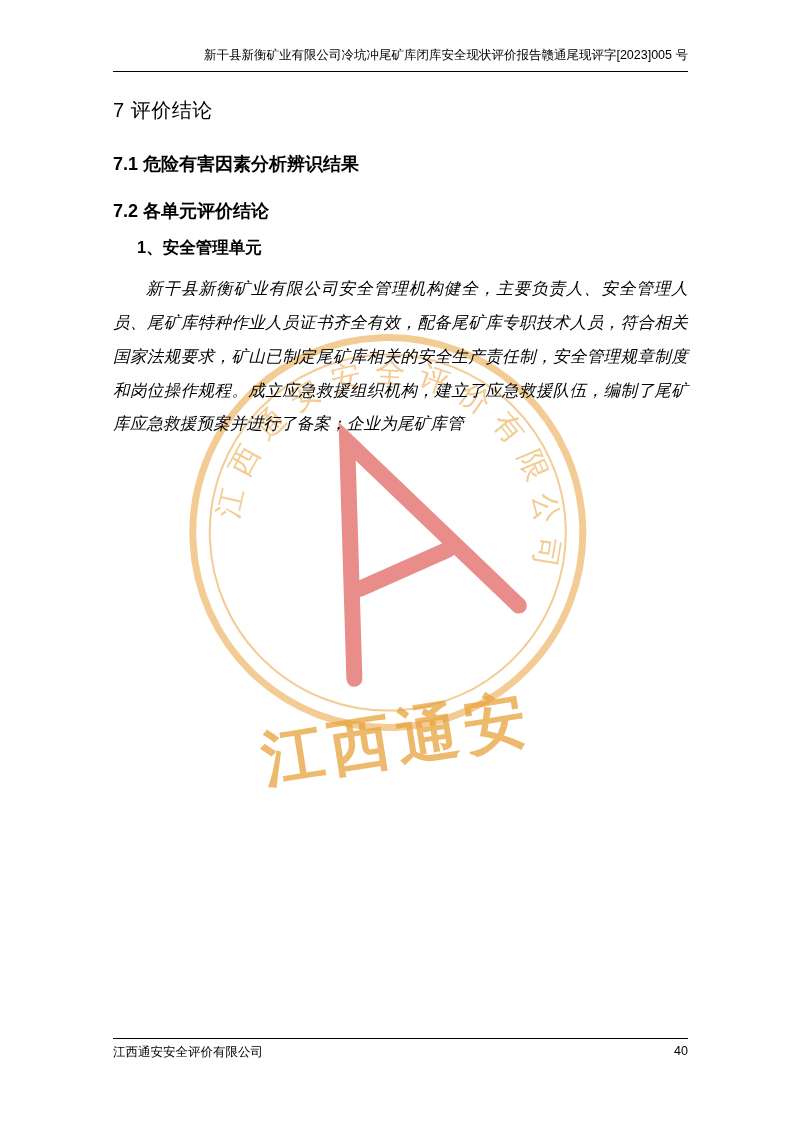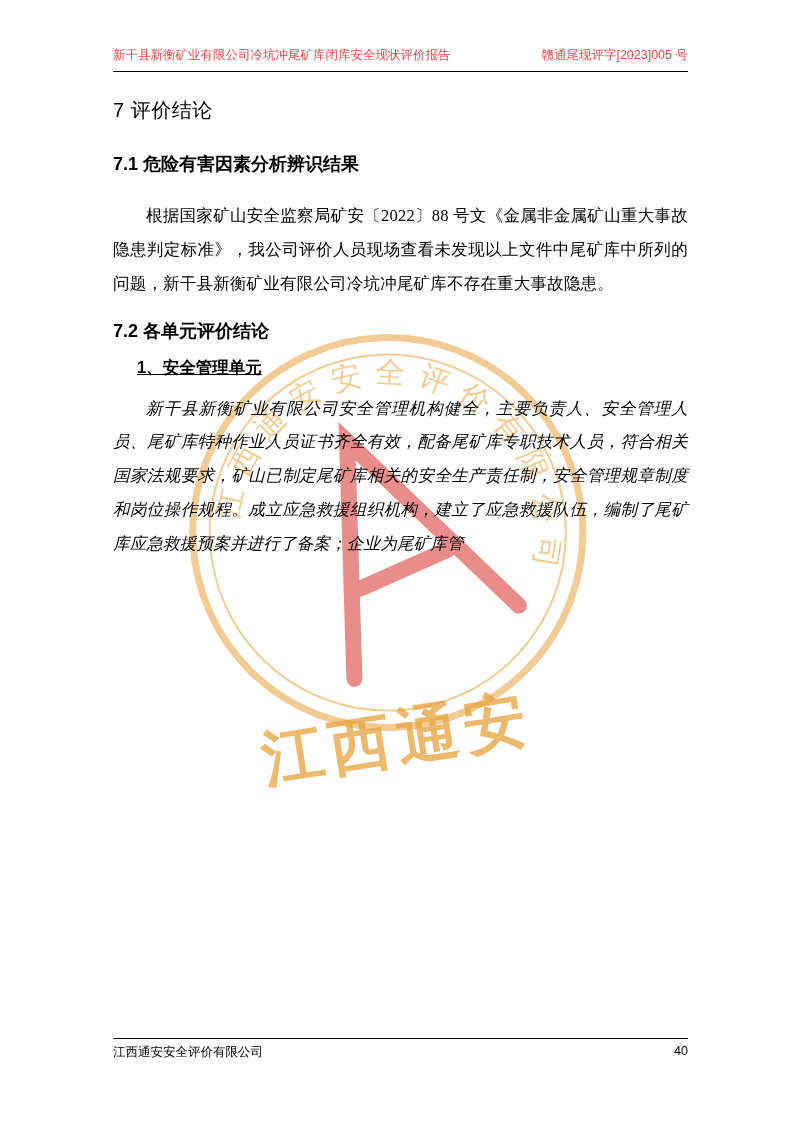--- a/index.html
+++ b/index.html
@@ -33,25 +33,25 @@
     z-index: 5;
   }
 
   
   .header {
     position: absolute;
     left: 113px;
     top: 47px;
     width: 575px;
     display: flex;
-    justify-content: space-between;
+    justify-content: flex-end;
     align-items: flex-end;
     font-size: 12.5px;
     font-family: "Liberation Sans", sans-serif;
-    color: #ef4444;
+    color: #000000;
     z-index: 10;
   }
   .header-rule {
     position: absolute;
     left: 113px;
     top: 71px;
     width: 575px;
     height: 1px;
     background: #000;
     z-index: 10;
@@ -108,21 +108,20 @@
     margin-top: 18px;
     margin-bottom: 11px;
   }
   h3.unit {
     font-family: "Liberation Sans", sans-serif;
     font-size: 16.5px;
     font-weight: bold;
     margin: 0 0 12px 0;
     padding-left: 24px;
     line-height: 1.5;
-    text-decoration: underline;
   }
   p.para {
     font-size: 16.5px;
     line-height: 2.05;
     margin: 0 0 6px 0;
     text-align: justify;
     text-justify: inter-ideograph;
     text-indent: 2em;
     letter-spacing: 0.2px;
   }
@@ -165,21 +164,20 @@
     <span>赣通尾现评字[2023]005 号</span>
   </div>
   <div class="header-rule"></div>
 
   <div class="content">
     <h1 class="sec">7  评价结论</h1>
 
     <h2 class="subsec">7.1  危险有害因素分析辨识结果</h2>
 
 
-    <p class="para">根据国家矿山安全监察局矿安〔2022〕88 号文《金属非金属矿山重大事故隐患判定标准》，我公司评价人员现场查看未发现以上文件中尾矿库中所列的问题，新干县新衡矿业有限公司冷坑冲尾矿库不存在重大事故隐患。</p>
 
     <h2 class="subsec tight">7.2 各单元评价结论</h2>
 
     <h3 class="unit">1、安全管理单元</h3>
 
     <p class="para last">新干县新衡矿业有限公司安全管理机构健全，主要负责人、安全管理人员、尾矿库特种作业人员证书齐全有效，配备尾矿库专职技术人员，符合相关国家法规要求，矿山已制定尾矿库相关的安全生产责任制，安全管理规章制度和岗位操作规程。成立应急救援组织机构，建立了应急救援队伍，编制了尾矿库应急救援预案并进行了备案；企业为尾矿库管</p>
   </div>
 
   <div class="footer-rule"></div>
   <div class="footer">

